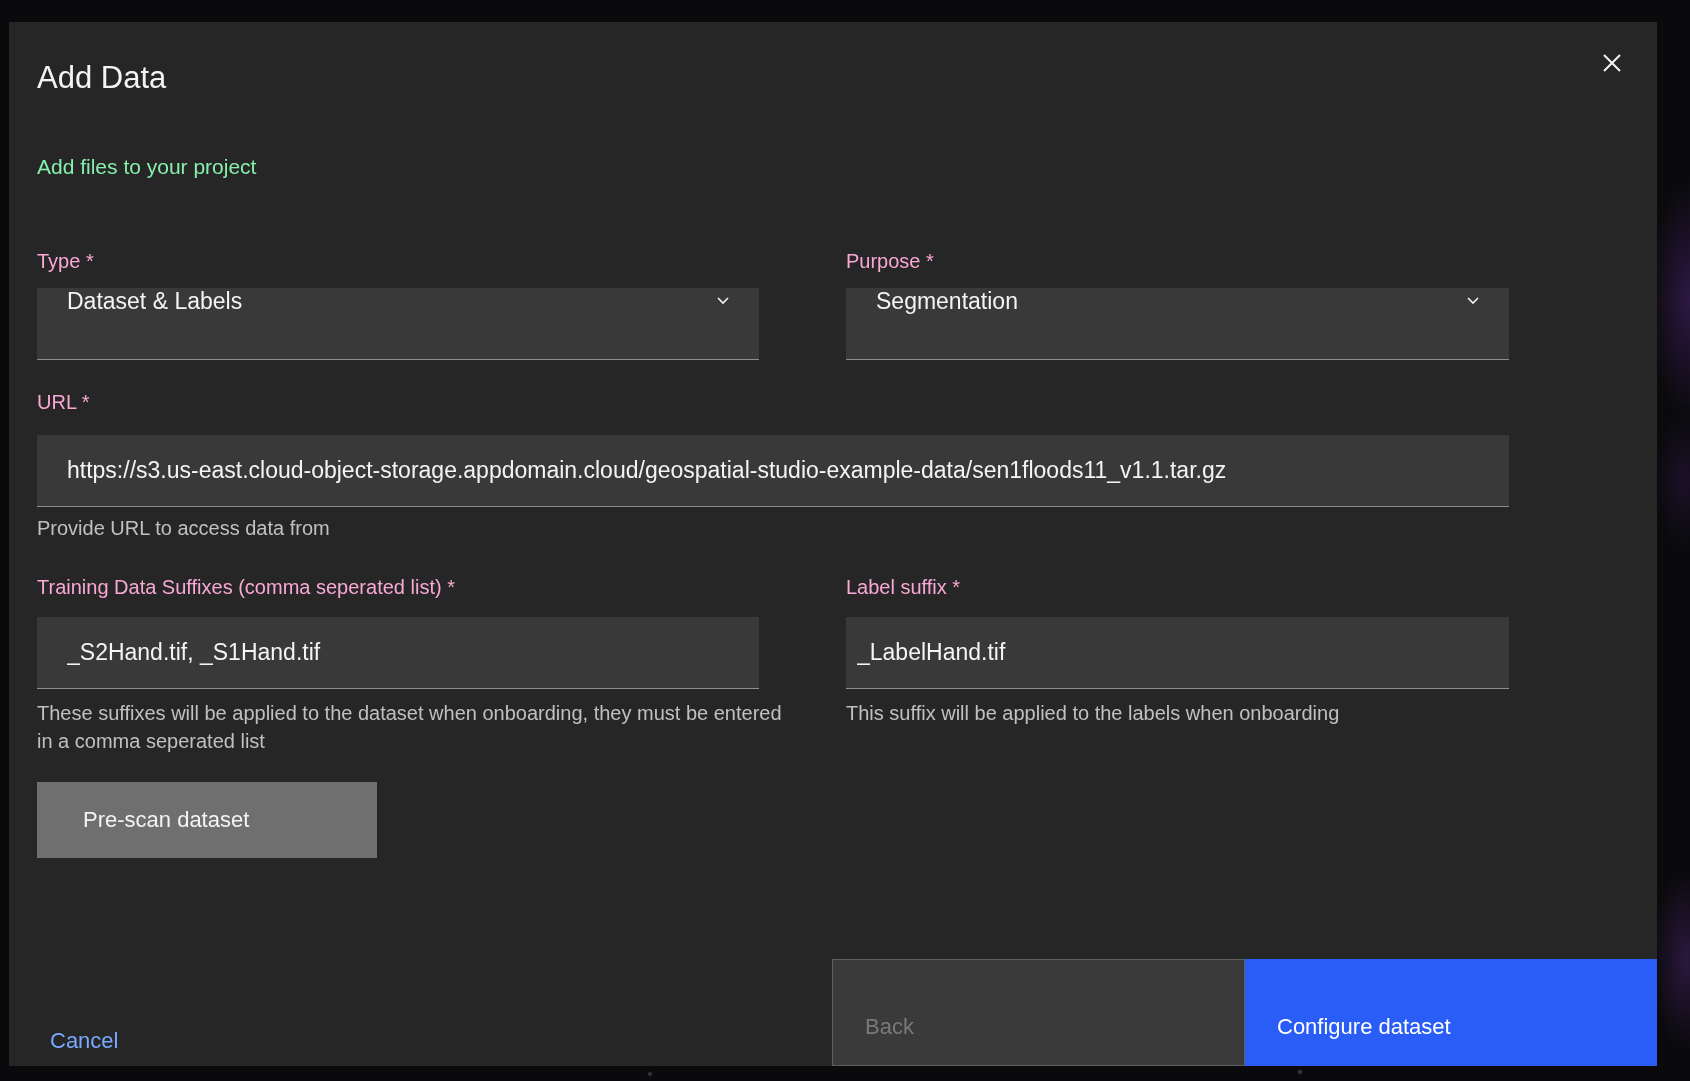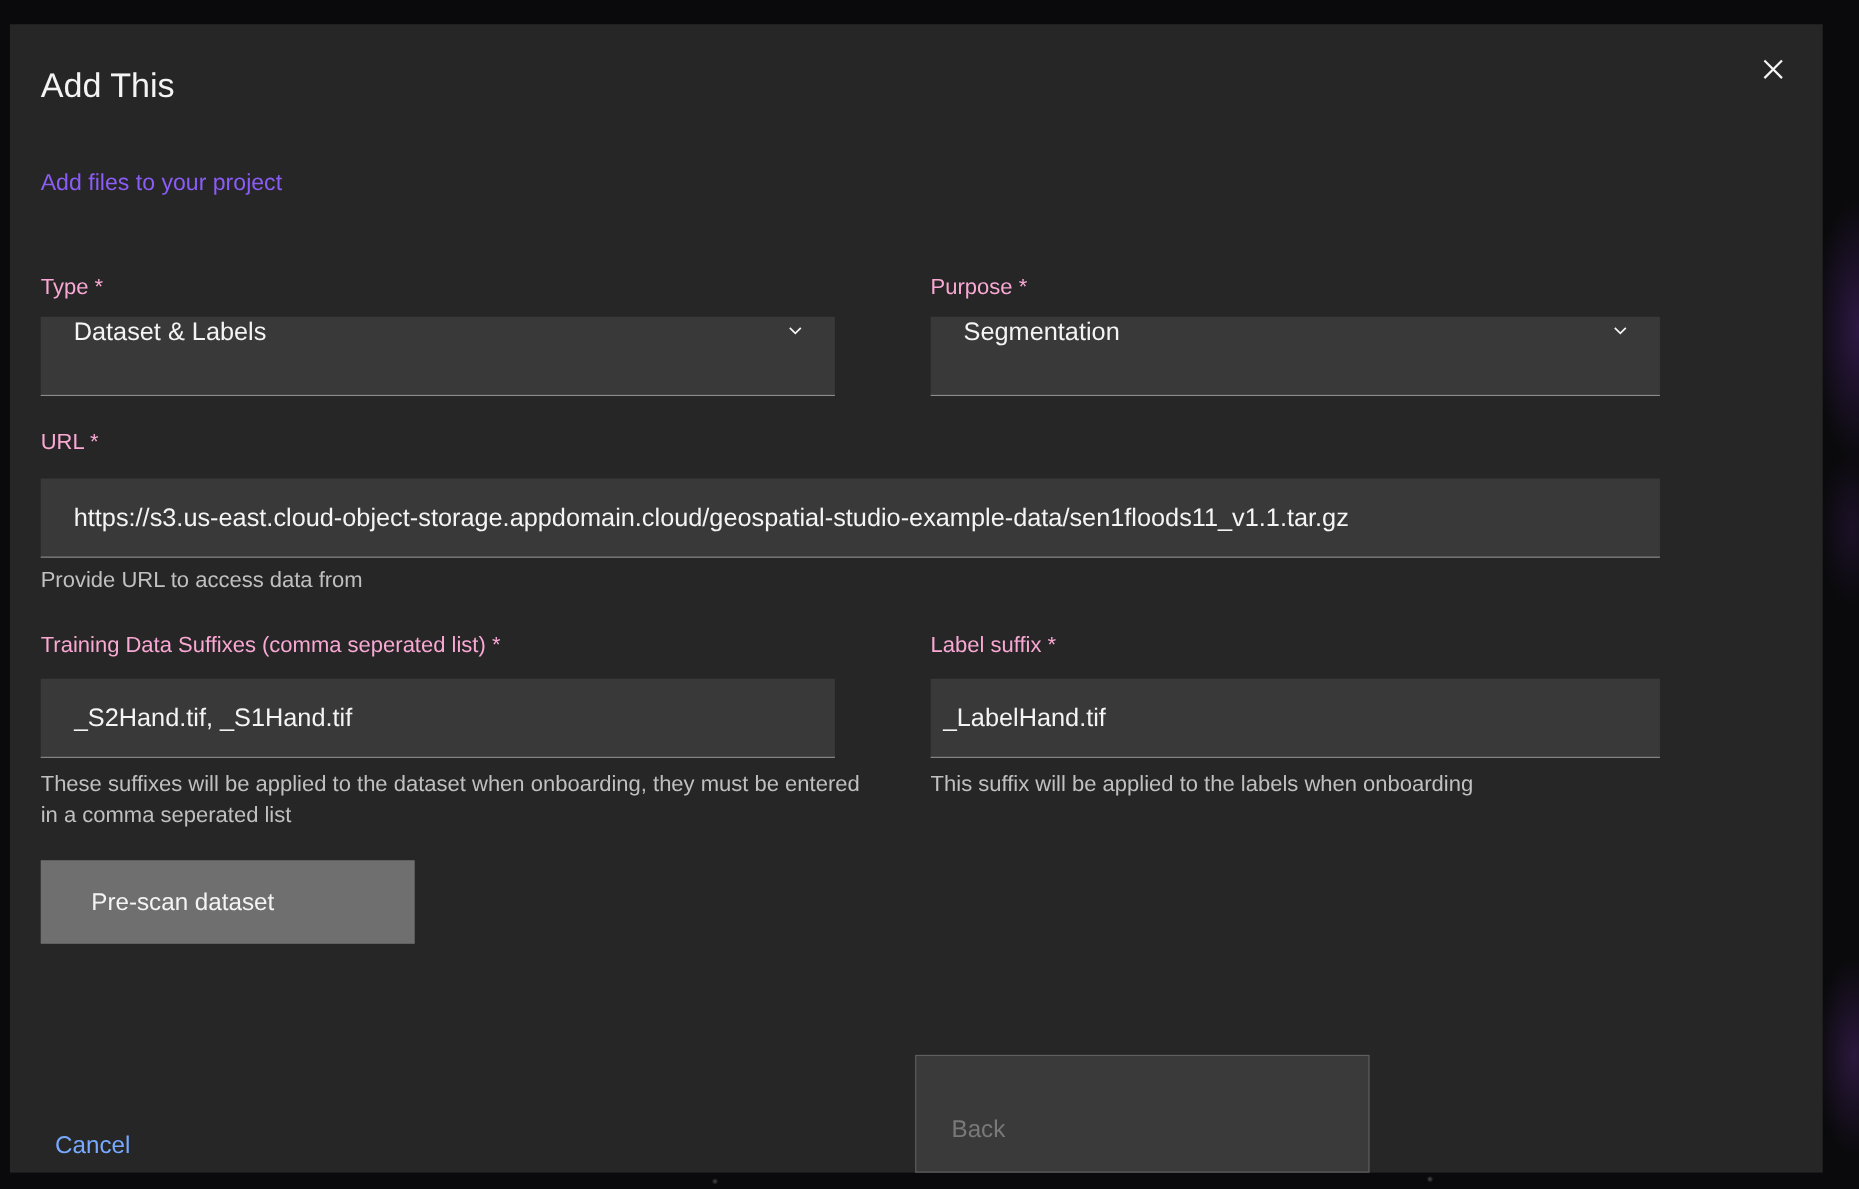--- a/index.html
+++ b/index.html
@@ -37,21 +37,21 @@
   .close-btn {
     position: absolute; left: 1579px; top: 17px;
     width: 48px; height: 48px;
     background: transparent; border: none; cursor: pointer;
     display: flex; align-items: center; justify-content: center;
   }
   .close-btn svg { display: block; }
 
   .modal-subtitle {
     position: absolute; left: 28px; top: 131px;
-    font-size: 21px; line-height: 27px; color: #8b5cf6;
+    font-size: 21px; line-height: 27px; color: #86efac;
   }
 
   .field-label {
     position: absolute;
     font-size: 20px; line-height: 26px;
     color: #f9a8d4;
   }
   .helper-text {
     position: absolute;
     font-size: 20px; line-height: 28px;
@@ -135,21 +135,21 @@
     background: var(--accent, #2a5cf6);
     color: #ffffff;
   }
 </style>
 </head>
 <body>
 
 <div class="canvas">
   <div class="modal">
 
-    <h1 class="modal-title">Add This</h1>
+    <h1 class="modal-title">Add Data</h1>
 
     <button class="close-btn" aria-label="Close">
       <span>
         <svg width="26" height="26" viewBox="0 0 26 26">
           <path d="M5 5 L21 21 M21 5 L5 21" stroke="#f4f4f4" stroke-width="2" fill="none"></path>
         </svg>
       </span>
     </button>
 
     <p class="modal-subtitle">Add files to your project</p>
@@ -183,15 +183,16 @@
     <span class="helper-text hlp-train">These suffixes will be applied to the dataset when onboarding, they must be entered in a comma seperated list</span>
 
     <span class="field-label lbl-label">Label suffix *</span>
     <input class="text-input inp-label" type="text" value="_LabelHand.tif" style="">
     <span class="helper-text hlp-label">This suffix will be applied to the labels when onboarding</span>
 
     <button class="prescan-btn">Pre-scan dataset</button>
 
     <button class="footer-cancel">Cancel</button>
     <button class="footer-btn btn-back" disabled="">Back</button>
+    <button class="footer-btn btn-configure">Configure dataset</button>
 
   </div>
 </div>
 
 </body></html>

